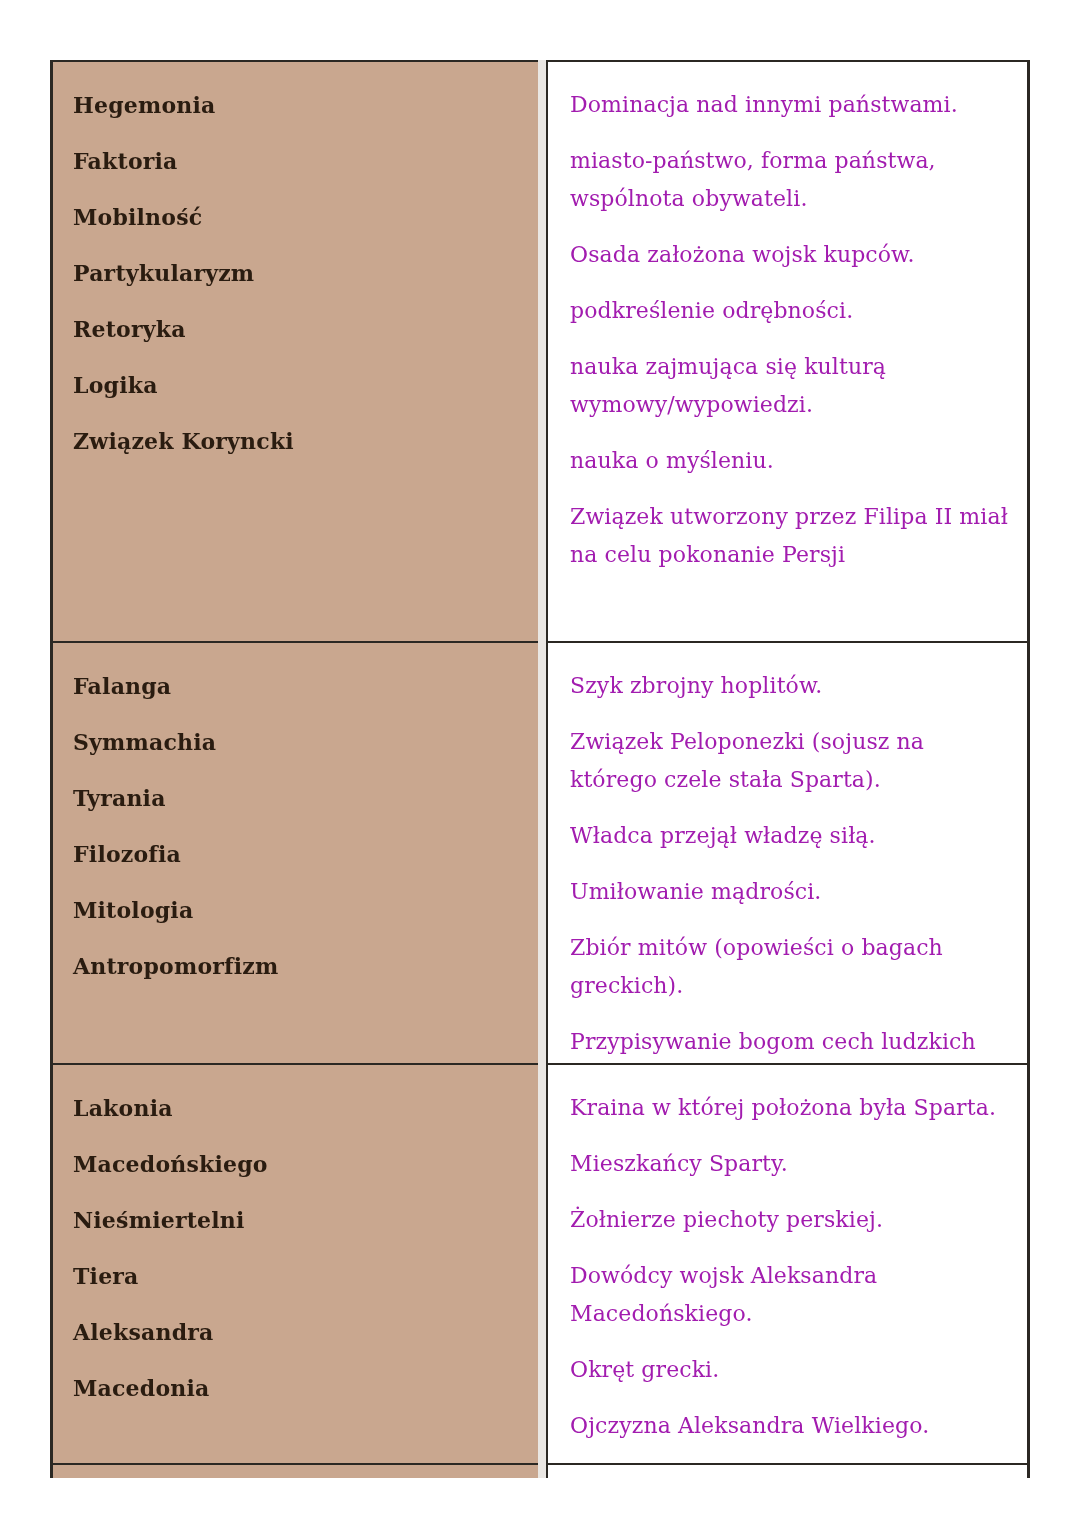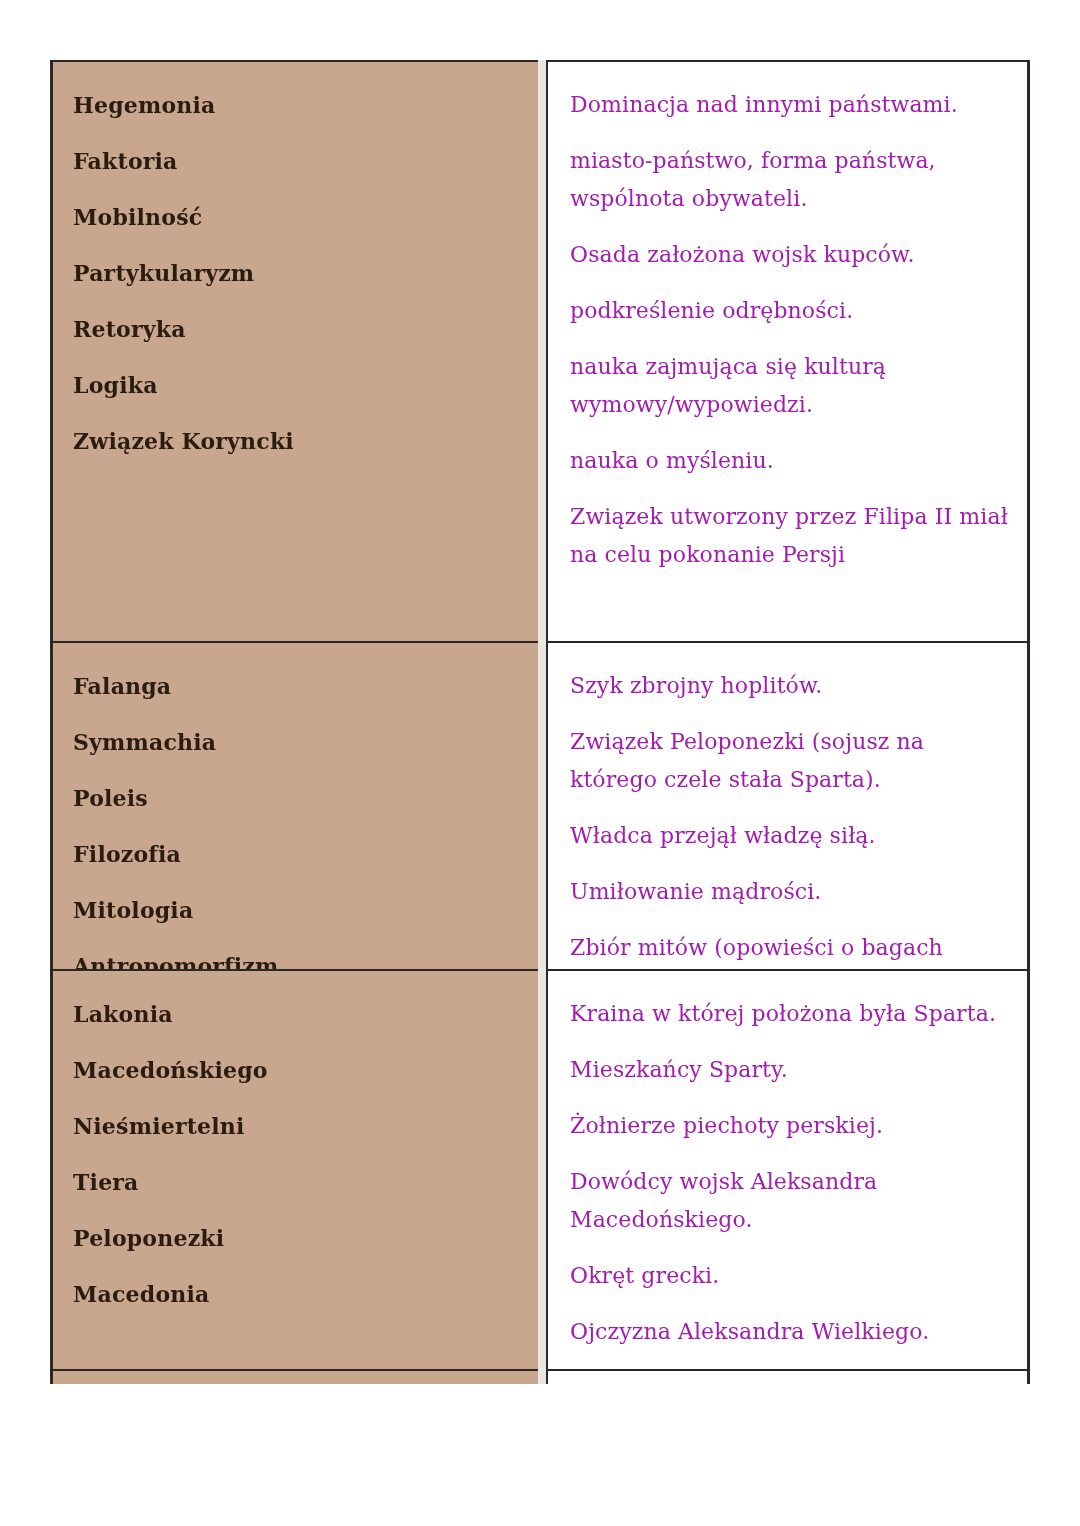--- a/index.html
+++ b/index.html
@@ -40,21 +40,21 @@
     border-left: 2px solid #2b2823;
     border-right: 3px solid #2b2823;
     border-bottom: 2px solid #2b2823;
     padding: 24px 18px 0 22px;
   }
   .trow.first .term-cell,
   .trow.first .def-cell { border-top: 2px solid #2b2823; }
   .trow.partial .term-cell,
   .trow.partial .def-cell { border-bottom: none; }
   .row-1 .cell { height: 583px; }
-  .row-2 .cell { height: 328px; }
+  .row-2 .cell { height: 422px; }
   .row-3 .cell { height: 400px; }
   .row-4 .cell { height: 13px; padding: 0; }
   .row-4 .col-gap { height: 13px; }
   .term-item {
     font-size: 22px;
     font-weight: bold;
     line-height: 38px;
     color: #2a1c10;
     margin: 0 0 18px 0;
     letter-spacing: 0.2px;
@@ -97,21 +97,21 @@
         <div class="def-item">nauka o myśleniu.</div>
         <div class="def-item">Związek utworzony przez Filipa II miał
 na celu pokonanie Persji</div>
       </div>
     </div>
 
     <div class="trow row-2">
       <div class="cell term-cell">
         <div class="term-item">Falanga</div>
         <div class="term-item">Symmachia</div>
-        <div class="term-item">Poleis</div>
+        <div class="term-item">Tyrania</div>
         <div class="term-item">Filozofia</div>
         <div class="term-item">Mitologia</div>
         <div class="term-item">Antropomorfizm</div>
       </div>
       <div class="col-gap"></div>
       <div class="cell def-cell">
         <div class="def-item">Szyk zbrojny hoplitów.</div>
         <div class="def-item">Związek Peloponezki (sojusz na
 którego czele stała Sparta).</div>
         <div class="def-item">Władca przejął władzę siłą.</div>
@@ -121,21 +121,21 @@
         <div class="def-item">Przypisywanie bogom cech ludzkich</div>
       </div>
     </div>
 
     <div class="trow row-3">
       <div class="cell term-cell">
         <div class="term-item">Lakonia</div>
         <div class="term-item">Macedońskiego</div>
         <div class="term-item">Nieśmiertelni</div>
         <div class="term-item">Tiera</div>
-        <div class="term-item">Peloponezki</div>
+        <div class="term-item">Aleksandra</div>
         <div class="term-item">Macedonia</div>
       </div>
       <div class="col-gap"></div>
       <div class="cell def-cell">
         <div class="def-item">Kraina w której położona była Sparta.</div>
         <div class="def-item">Mieszkańcy Sparty.</div>
         <div class="def-item">Żołnierze piechoty perskiej.</div>
         <div class="def-item">Dowódcy wojsk Aleksandra
 Macedońskiego.</div>
         <div class="def-item">Okręt grecki.</div>

